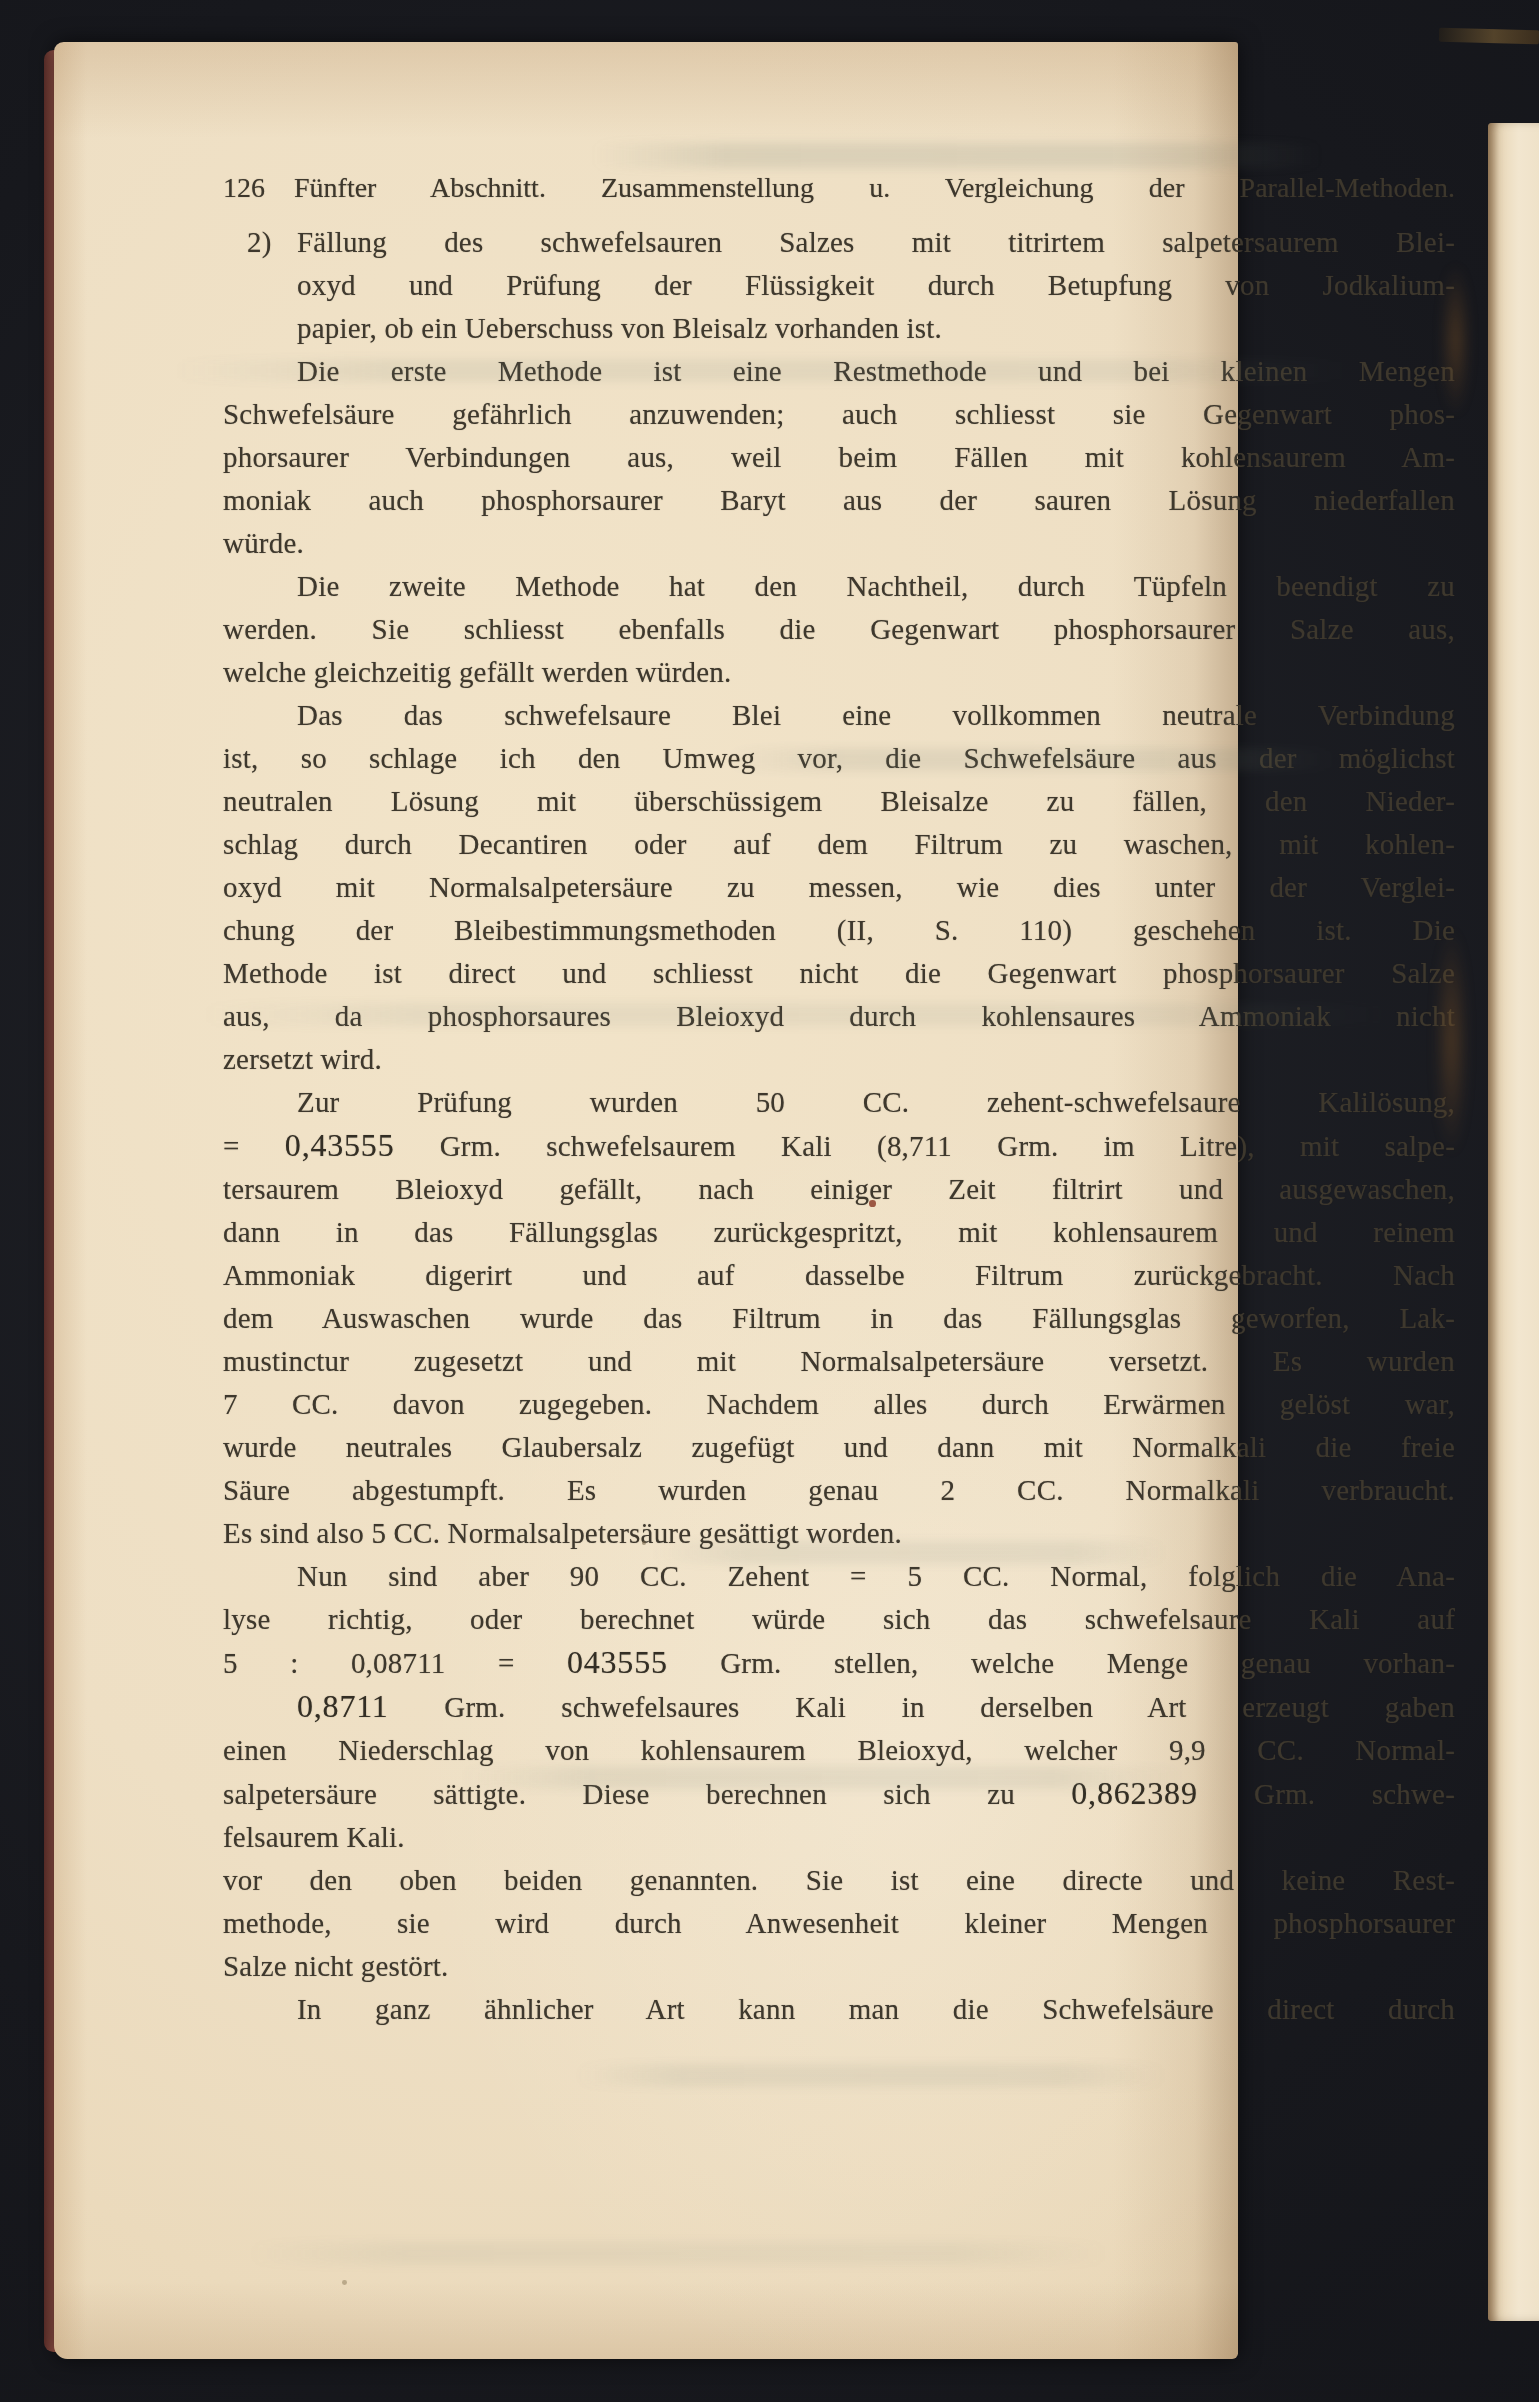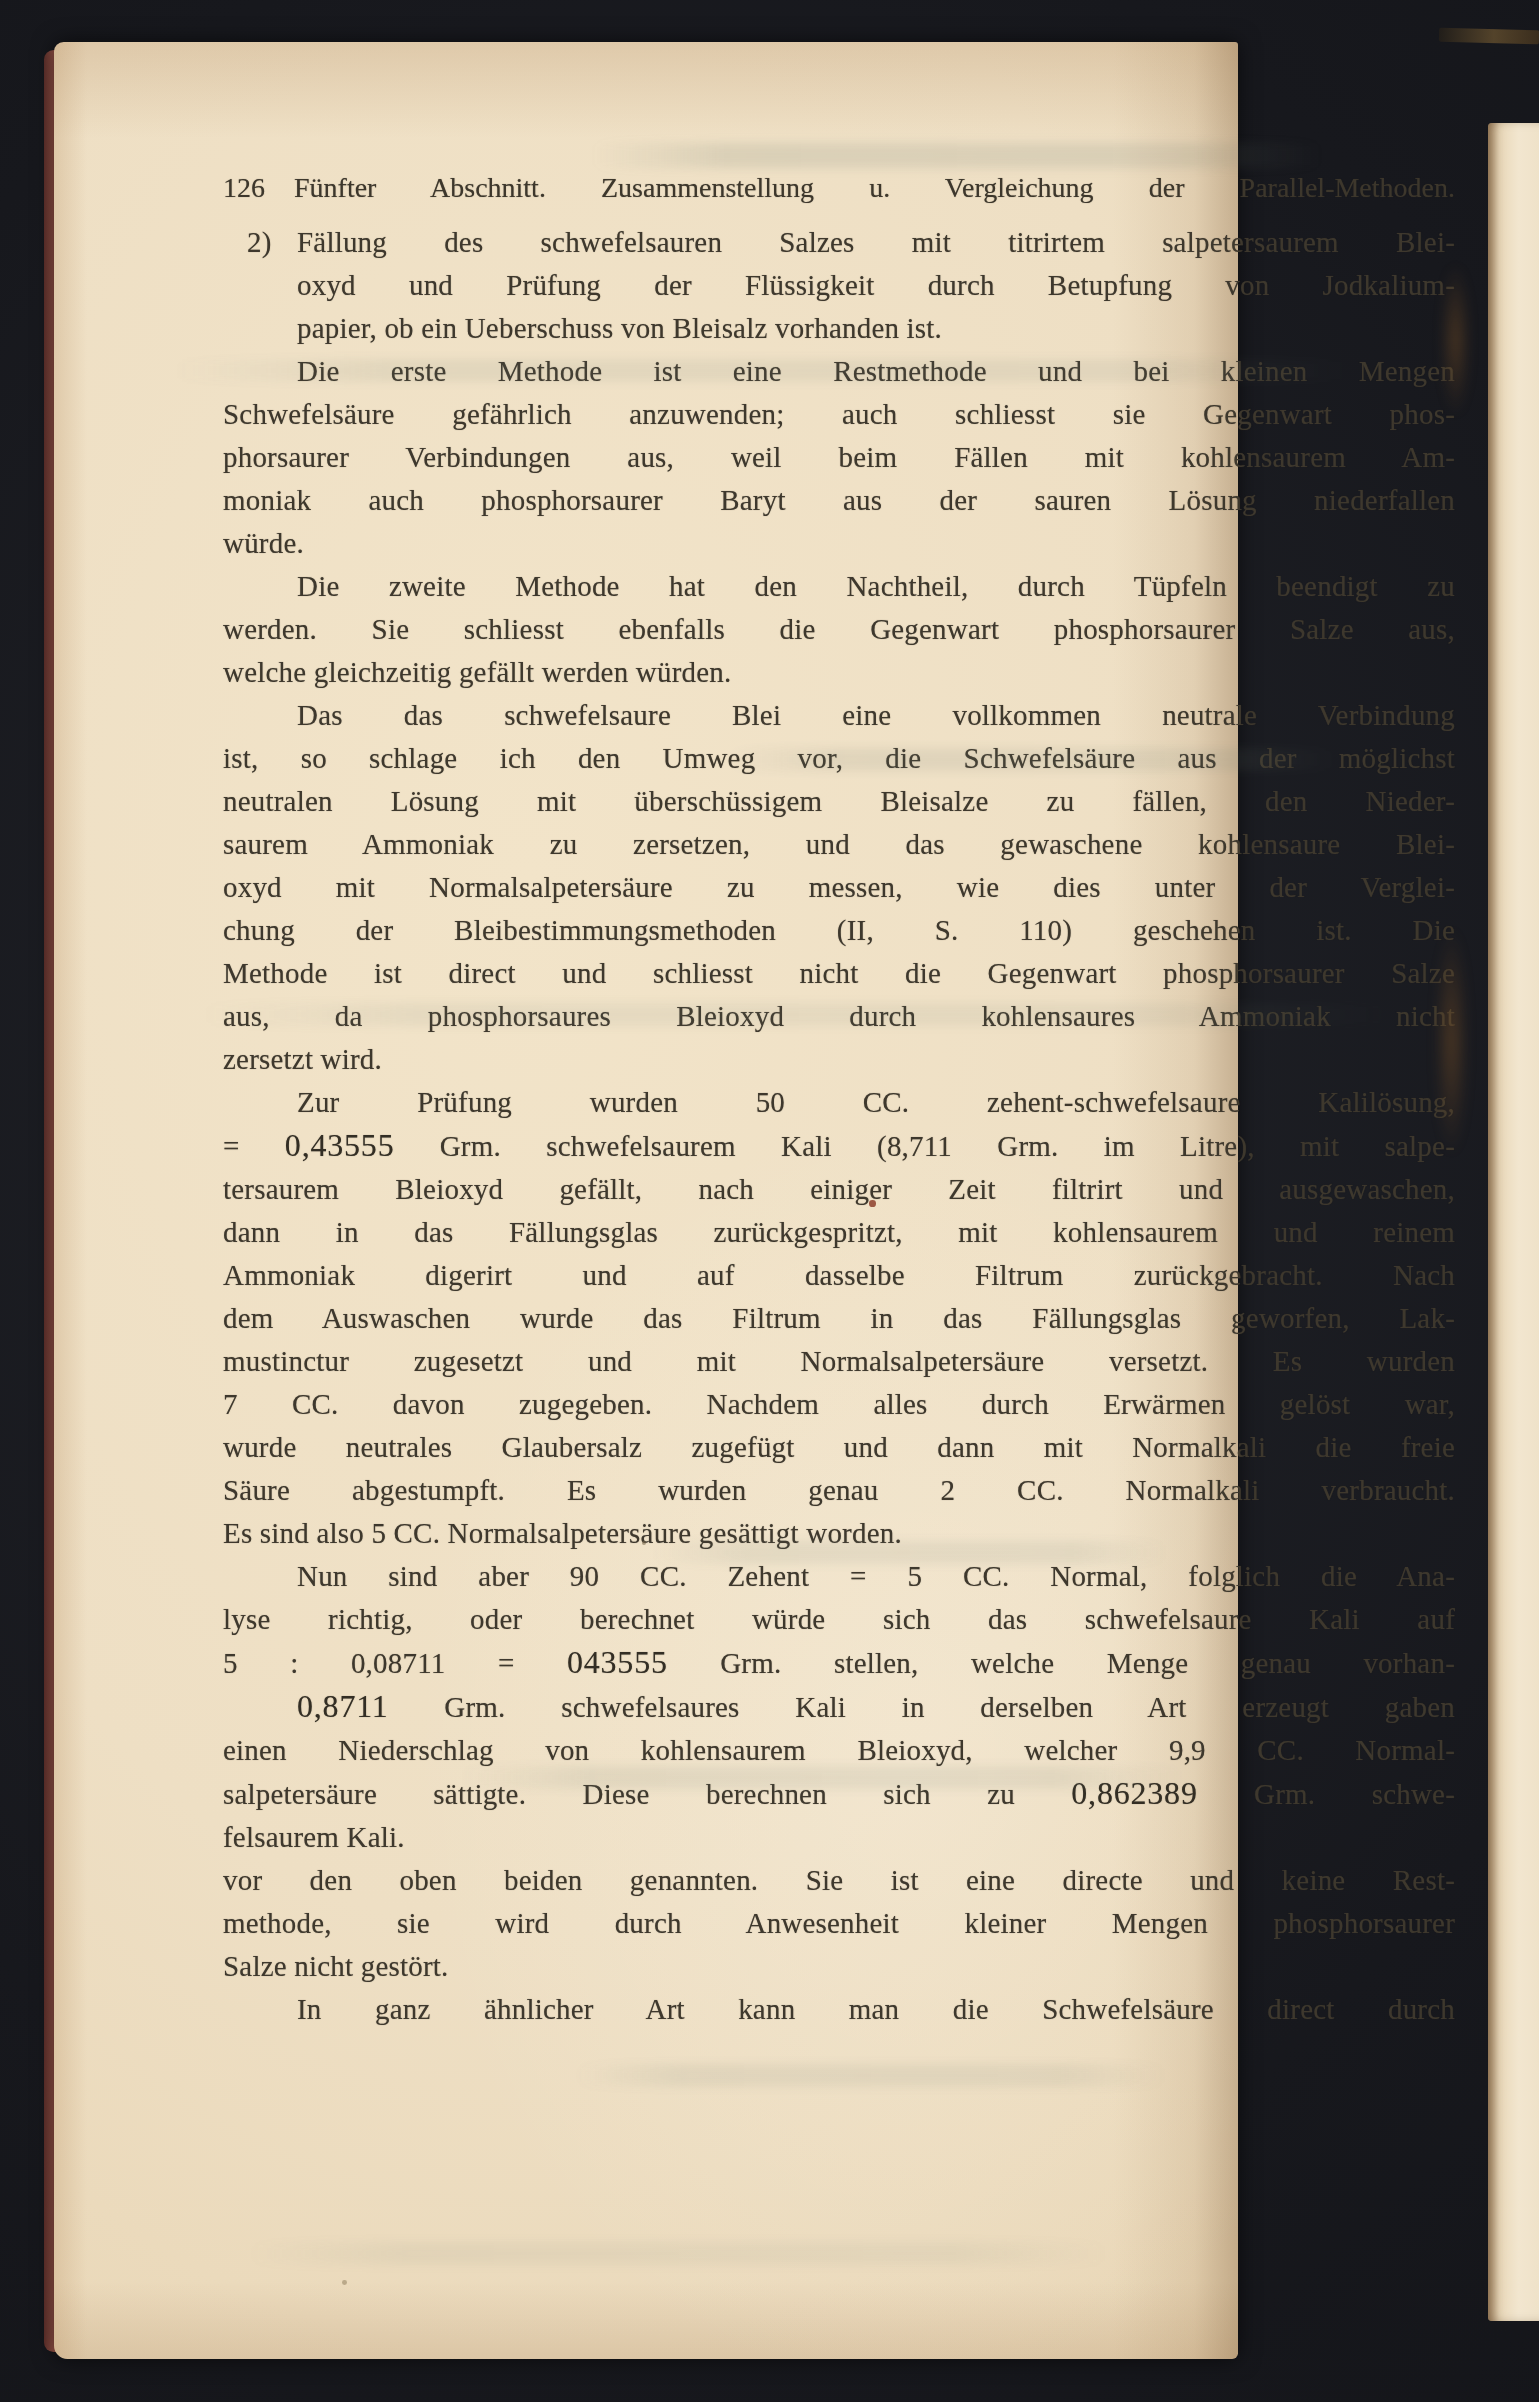--- a/index.html
+++ b/index.html
@@ -99,21 +99,21 @@
         </div>
         <div class="para">
           <div class="line" style="text-indent: 74px;"><span>Die zweite Methode hat den Nachtheil, durch Tüpfeln beendigt zu</span></div>
           <div class="line"><span>werden.  Sie schliesst ebenfalls die Gegenwart phosphorsaurer Salze aus,</span></div>
           <div class="line last"><span>welche gleichzeitig gefällt werden würden.</span></div>
         </div>
         <div class="para">
           <div class="line" style="text-indent: 74px;"><span>Das das schwefelsaure Blei eine vollkommen neutrale Verbindung</span></div>
           <div class="line"><span>ist, so schlage ich den Umweg vor, die Schwefelsäure aus der möglichst</span></div>
           <div class="line"><span>neutralen Lösung mit überschüssigem Bleisalze zu fällen, den Nieder-</span></div>
-          <div class="line"><span>saurem Ammoniak zu zersetzen, und das gewaschene kohlensaure Blei-</span></div>
+          <div class="line"><span>schlag durch Decantiren oder auf dem Filtrum zu waschen, mit kohlen-</span></div>
           <div class="line"><span>oxyd mit Normalsalpetersäure zu messen, wie dies unter der Verglei-</span></div>
           <div class="line"><span>chung der Bleibestimmungsmethoden (II, S. 110) geschehen ist.  Die</span></div>
           <div class="line"><span>Methode ist direct und schliesst nicht die Gegenwart phosphorsaurer Salze</span></div>
           <div class="line"><span>aus, da phosphorsaures Bleioxyd durch kohlensaures Ammoniak nicht</span></div>
           <div class="line last"><span>zersetzt wird.</span></div>
         </div>
         <div class="para">
           <div class="line" style="text-indent: 74px;"><span>Zur  Prüfung  wurden  50  CC.  zehent-schwefelsaure  Kalilösung,</span></div>
           <div class="line"><span>= </span><span class="b">0,43555</span><span> Grm. schwefelsaurem Kali (8,711 Grm. im Litre), mit salpe-</span></div>
           <div class="line"><span>tersaurem Bleioxyd gefällt, nach einiger Zeit filtrirt und ausgewaschen,</span></div>

